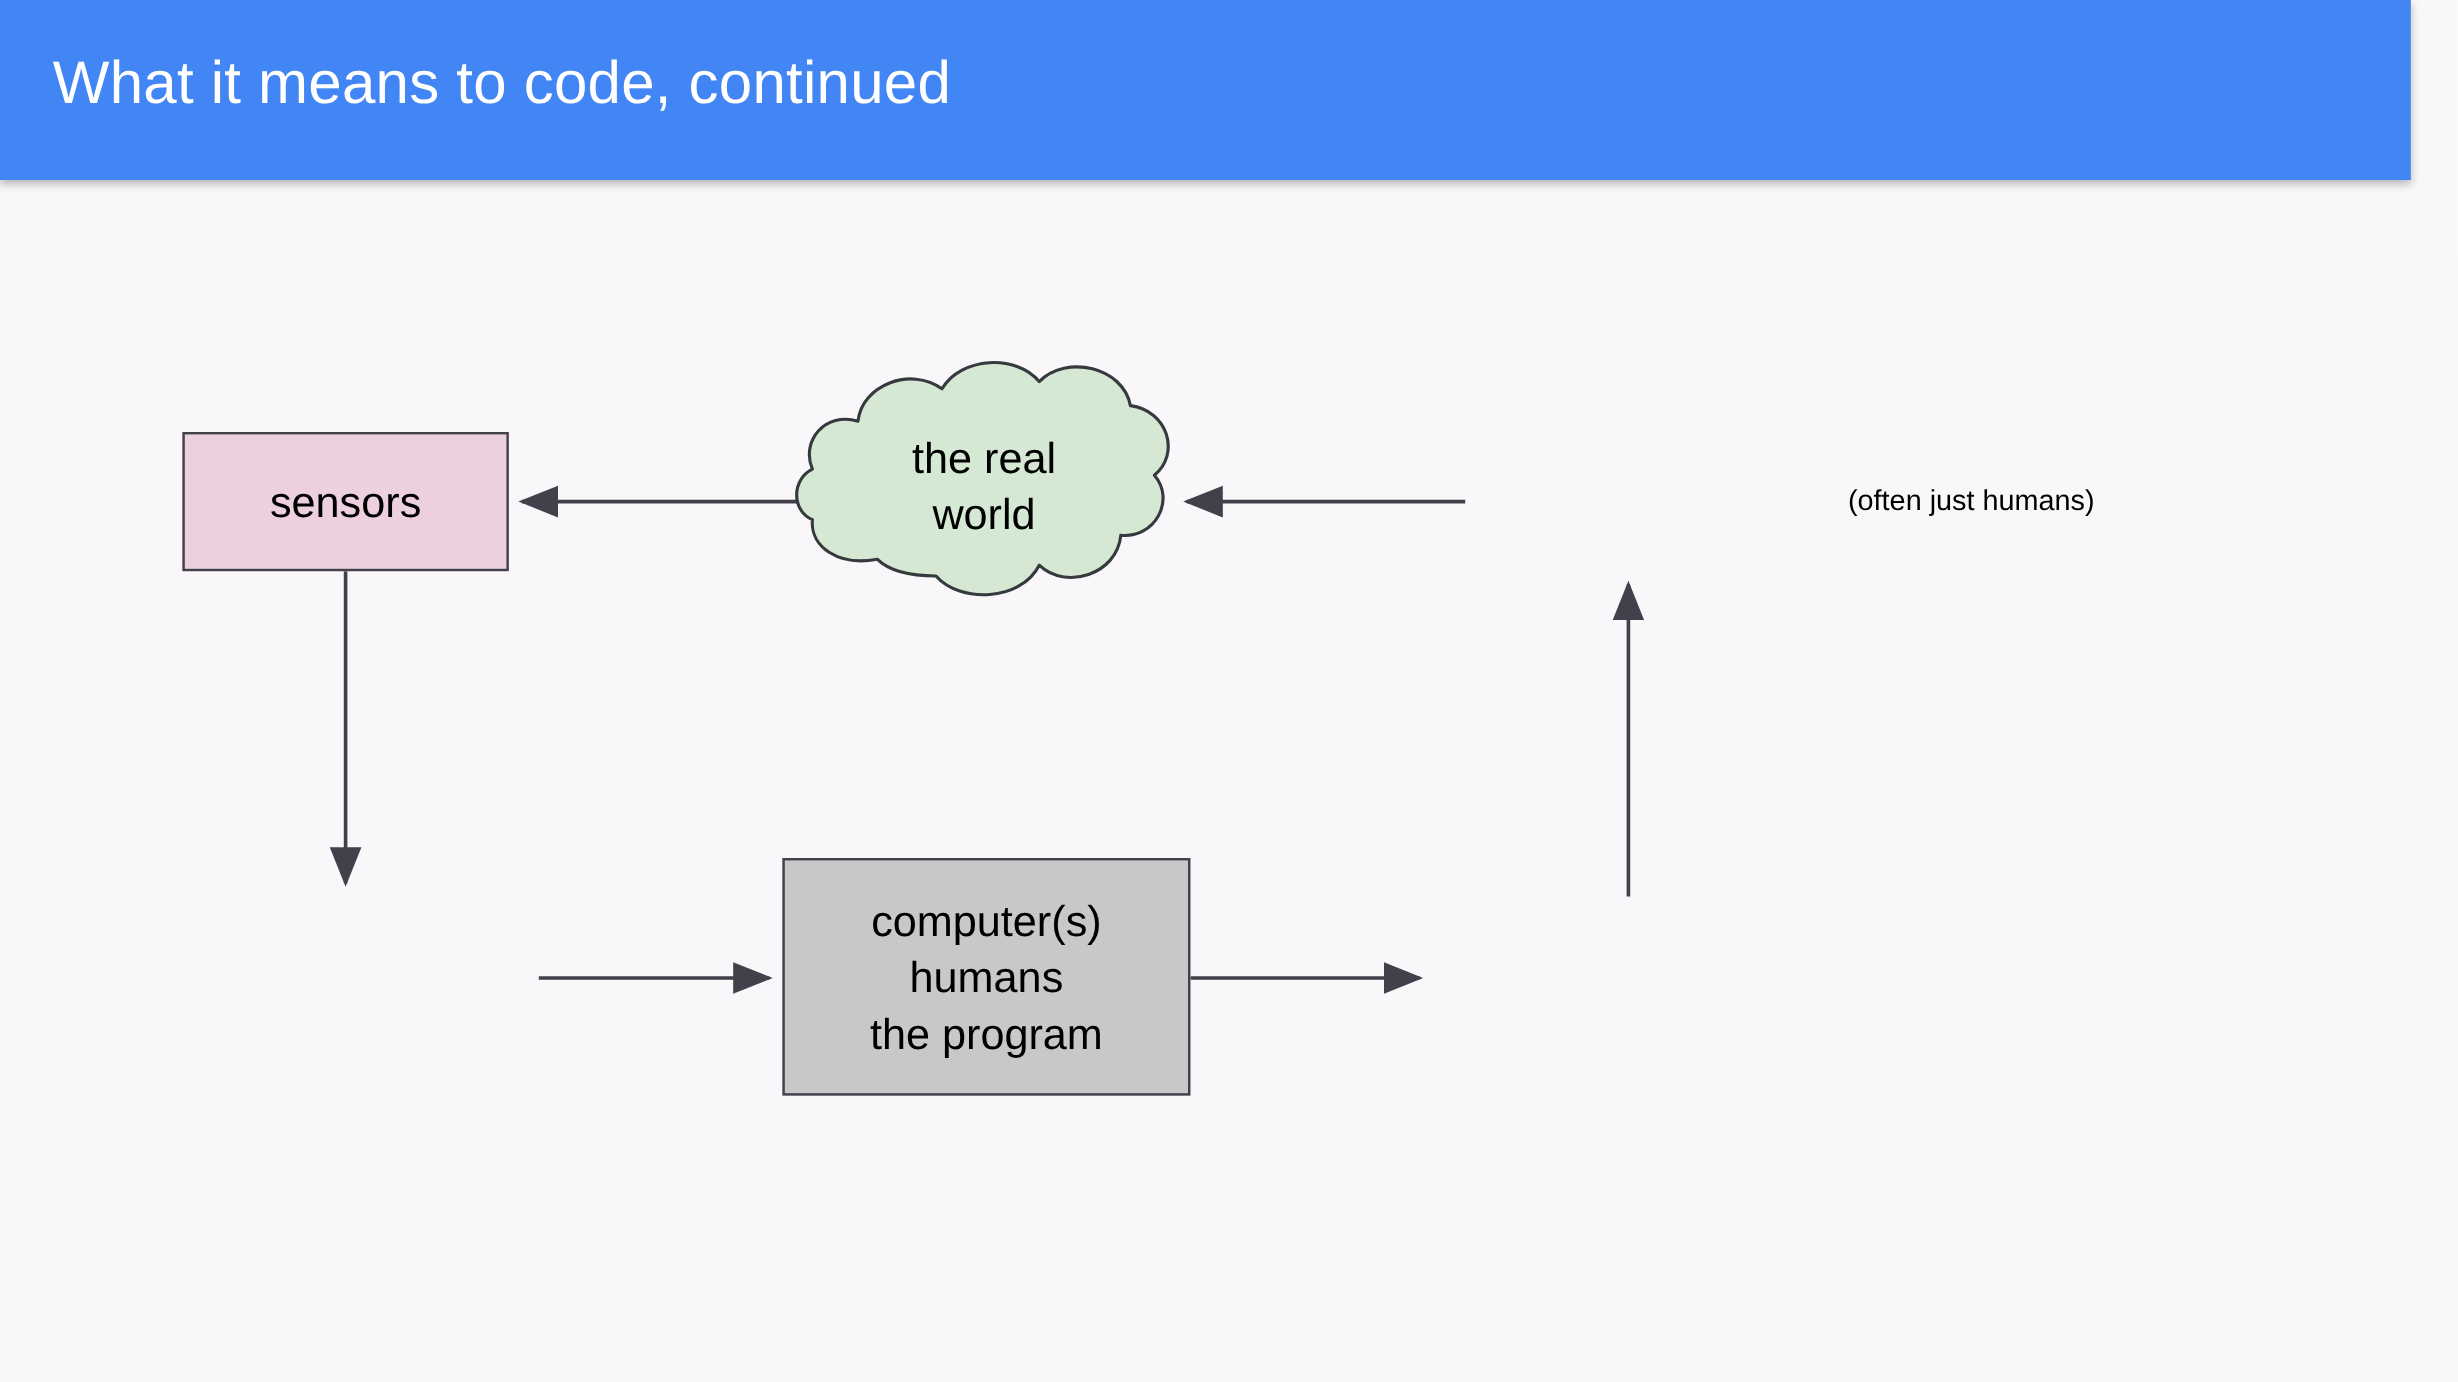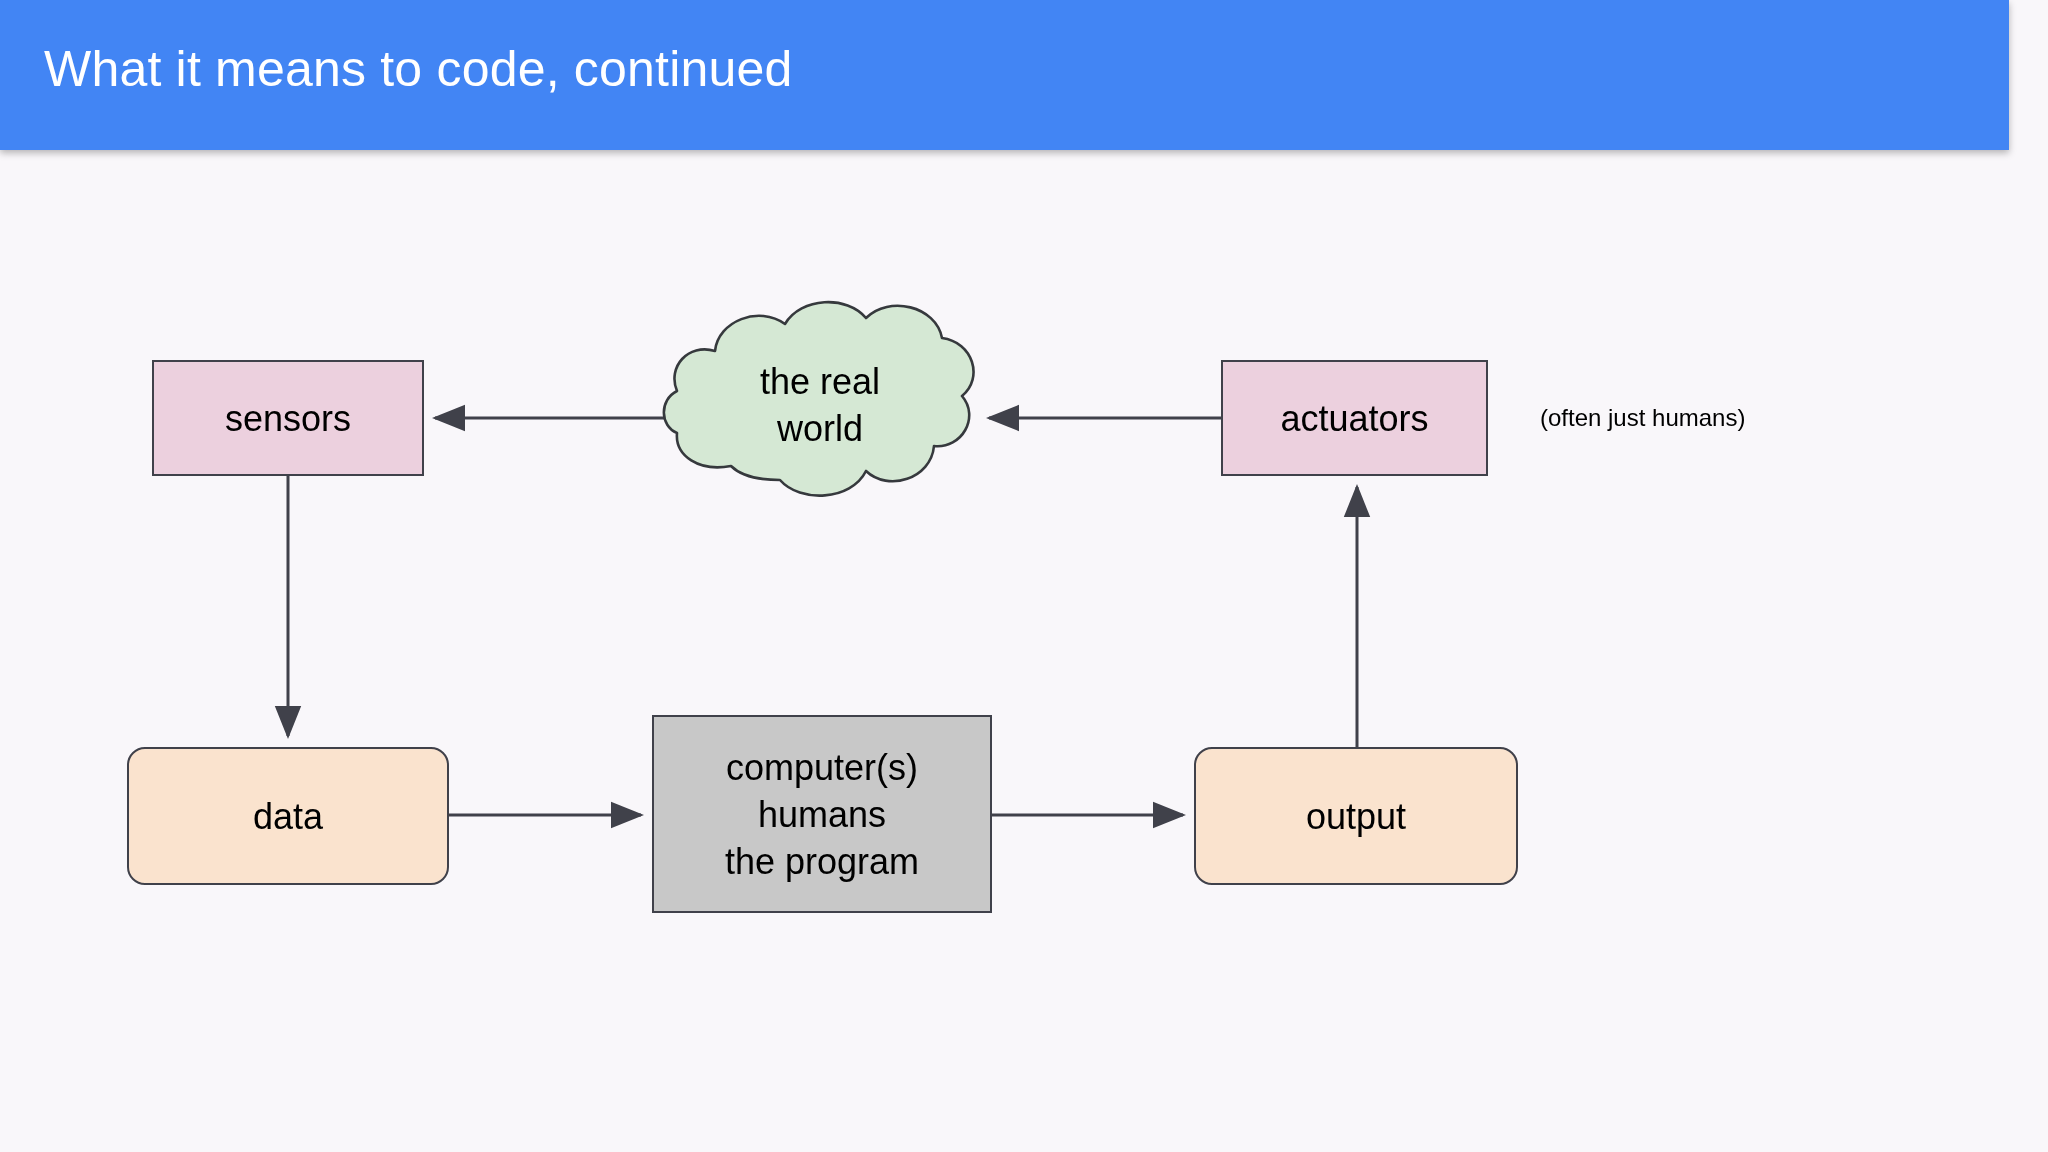--- a/index.html
+++ b/index.html
@@ -177,36 +177,27 @@
                  C 276 189 233 202 211 181
                  C 196 211 145 213 125 190
                  C 109 190 88 188 76 176 Z" fill="#d5e8d4" stroke="#36393d" stroke-width="2.6" stroke-linejoin="round"></path>
       </svg>
       <div id="cloud-label">
         <span class="node-line">the real</span>
         <span class="node-line">world</span>
       </div>
     </div>
 
-    <div id="node-actuators" class="node node-rect fill-pink">
-      <span class="node-line">actuators</span>
-    </div>
 
     <div id="annotation-humans">(often just humans)</div>
 
-    <div id="node-data" class="node node-rounded fill-tan">
-      <span class="node-line">data</span>
-    </div>
 
     <div id="node-computer" class="node node-rect fill-gray">
       <div>
         <span class="node-line">computer(s)</span>
         <span class="node-line">humans</span>
         <span class="node-line">the program</span>
       </div>
     </div>
 
-    <div id="node-output" class="node node-rounded fill-tan">
-      <span class="node-line">output</span>
-    </div>
 
   </div>
 </div>
 
 </body></html>

